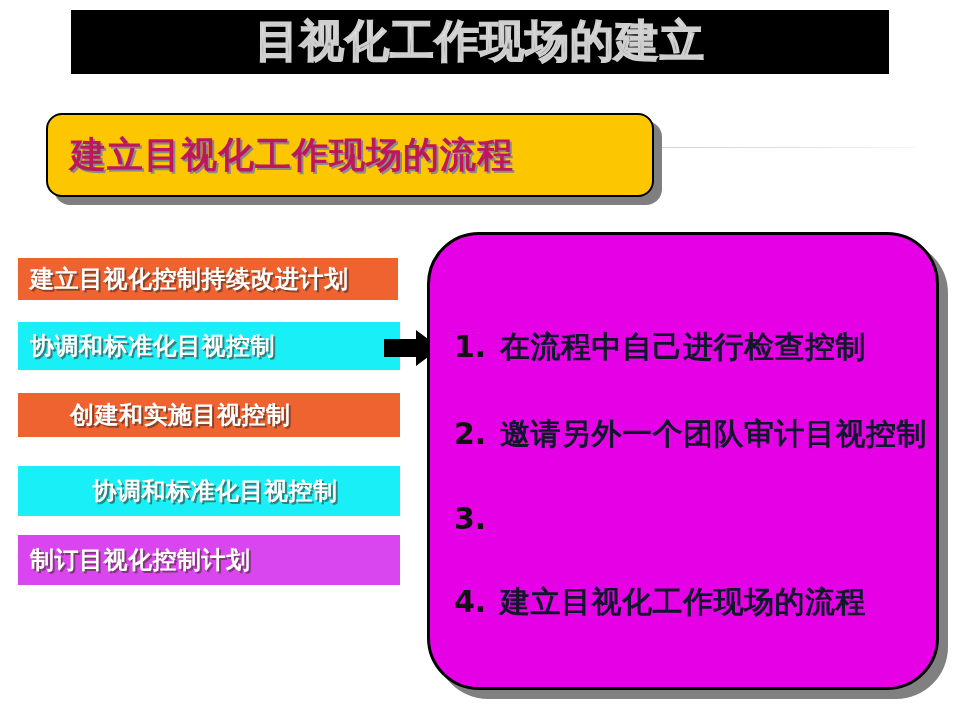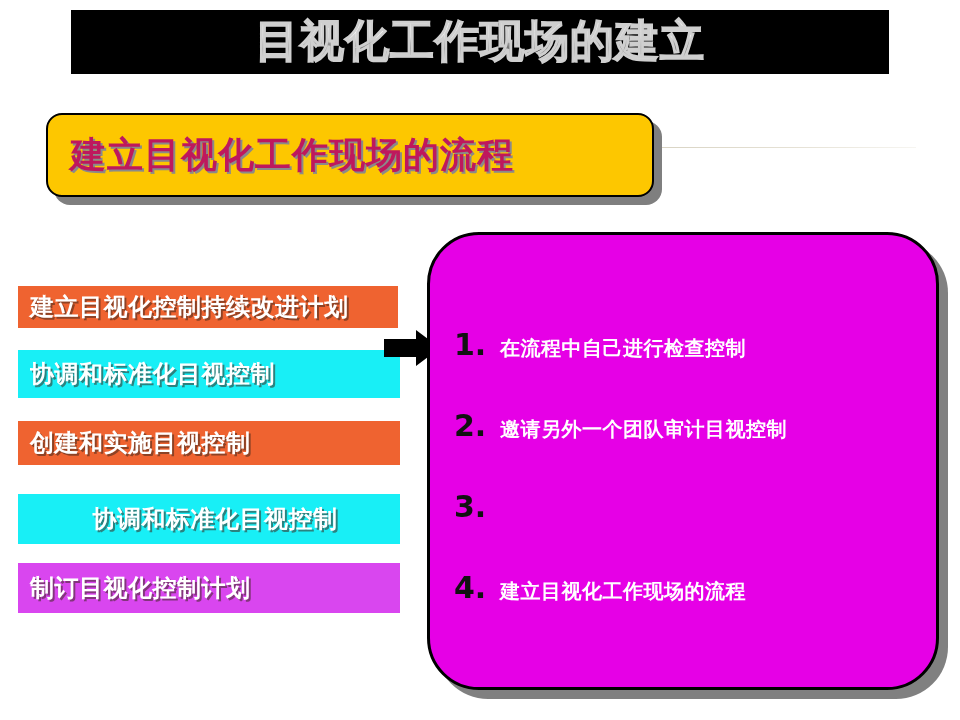--- a/index.html
+++ b/index.html
@@ -114,21 +114,20 @@
     font-family: "DejaVu Serif", "Liberation Serif", serif;
   }
 
   
   .step {
     position: absolute;
     left: 18px;
     box-sizing: border-box;
     display: flex;
     align-items: center;
-    margin-top: 28px;
   }
   .step-label {
     font-size: 24px;
     font-weight: bold;
     color: #ffffff;
     text-shadow: 2px 2px 0 rgba(60,40,30,0.55);
     white-space: nowrap;
     padding-left: 12px;
     letter-spacing: 0.5px;
   }
@@ -178,23 +177,23 @@
   }
   .mnum {
     width: 46px;
     flex: 0 0 46px;
     font-size: 30px;
     font-weight: bold;
     color: #111111;
     font-family: "DejaVu Sans", "Liberation Sans", sans-serif;
   }
   .mtext {
-    font-size: 20px;
-    font-weight: bold;
-    color: #ffffff;
+    font-size: 30px;
+    font-weight: bold;
+    color: #0f172a;
     letter-spacing: 0.5px;
   }
 </style>
 </head>
 <body>
 
 <div id="slide">
 
   <div class="title-bar">
     <div class="title-text">目视化工作现场的建立</div>
@@ -208,21 +207,21 @@
     <div class="yellow-banner-text">建立目视化工作现场的流程</div>
   </div>
 
   <div id="steps-host">
       <div class="step" style="left: 18px; top: 258px; width: 380px; height: 42px; background: rgb(239, 99, 48);">
         <span class="step-label">建立目视化控制持续改进计划</span>
       </div>
       <div class="step" style="left: 18px; top: 322px; width: 382px; height: 48px; background: rgb(24, 239, 246);">
         <span class="step-label">协调和标准化目视控制</span>
       </div>
-      <div class="step" style="left: 18px; top: 393px; width: 382px; height: 44px; background: rgb(239, 99, 48);">
+      <div class="step" style="left: 18px; top: 393px; width: 382px; height: 44px; background: rgb(239, 99, 48); padding-left: 40px;">
         <span class="step-label">创建和实施目视控制</span>
       </div>
       <div class="step" style="left: 18px; top: 466px; width: 382px; height: 50px; background: rgb(24, 239, 246); justify-content: center;">
         <span class="step-label">协调和标准化目视控制</span>
       </div>
       <div class="step" style="left: 18px; top: 535px; width: 382px; height: 50px; background: #d946ef;">
         <span class="step-label">制订目视化控制计划</span>
       </div>
     </div>
 

